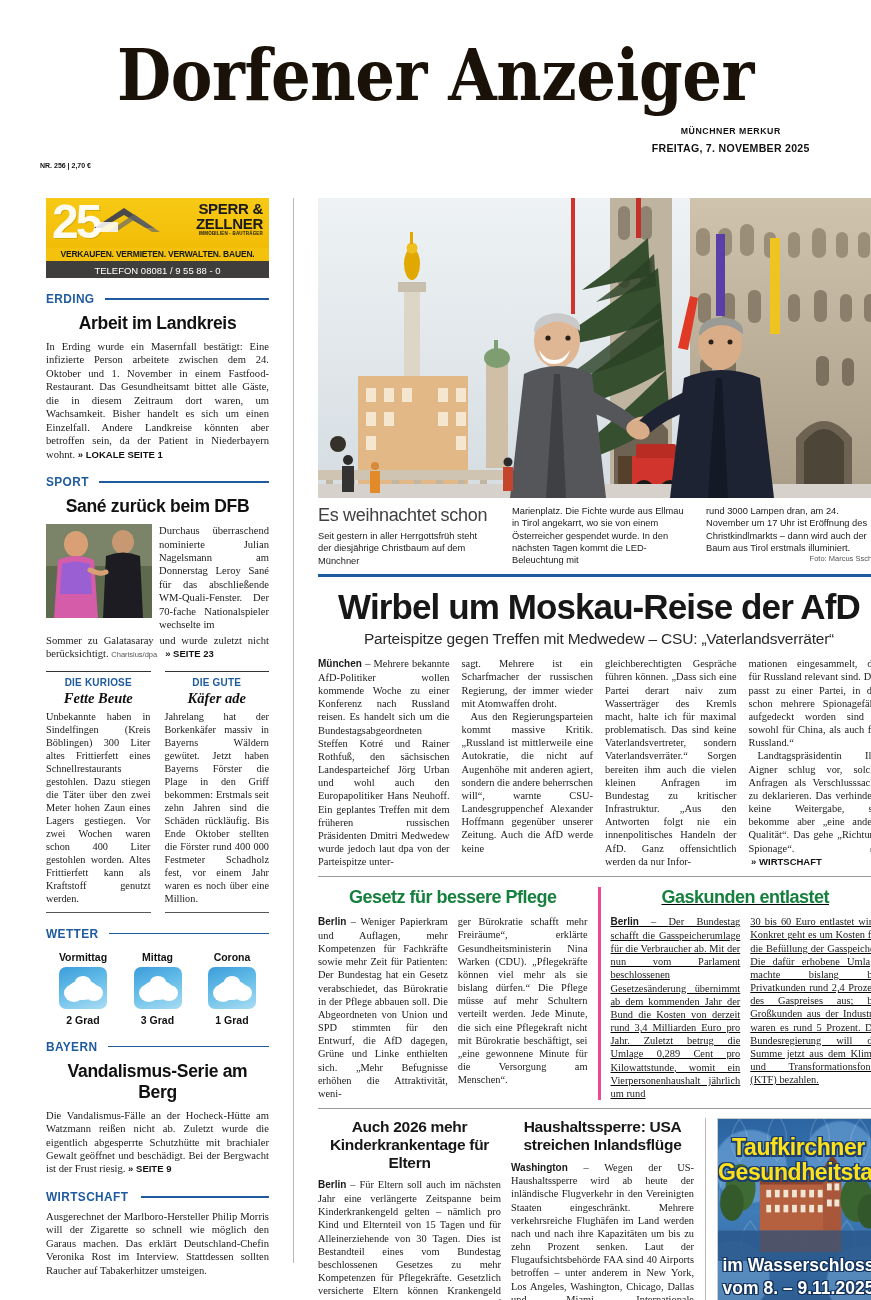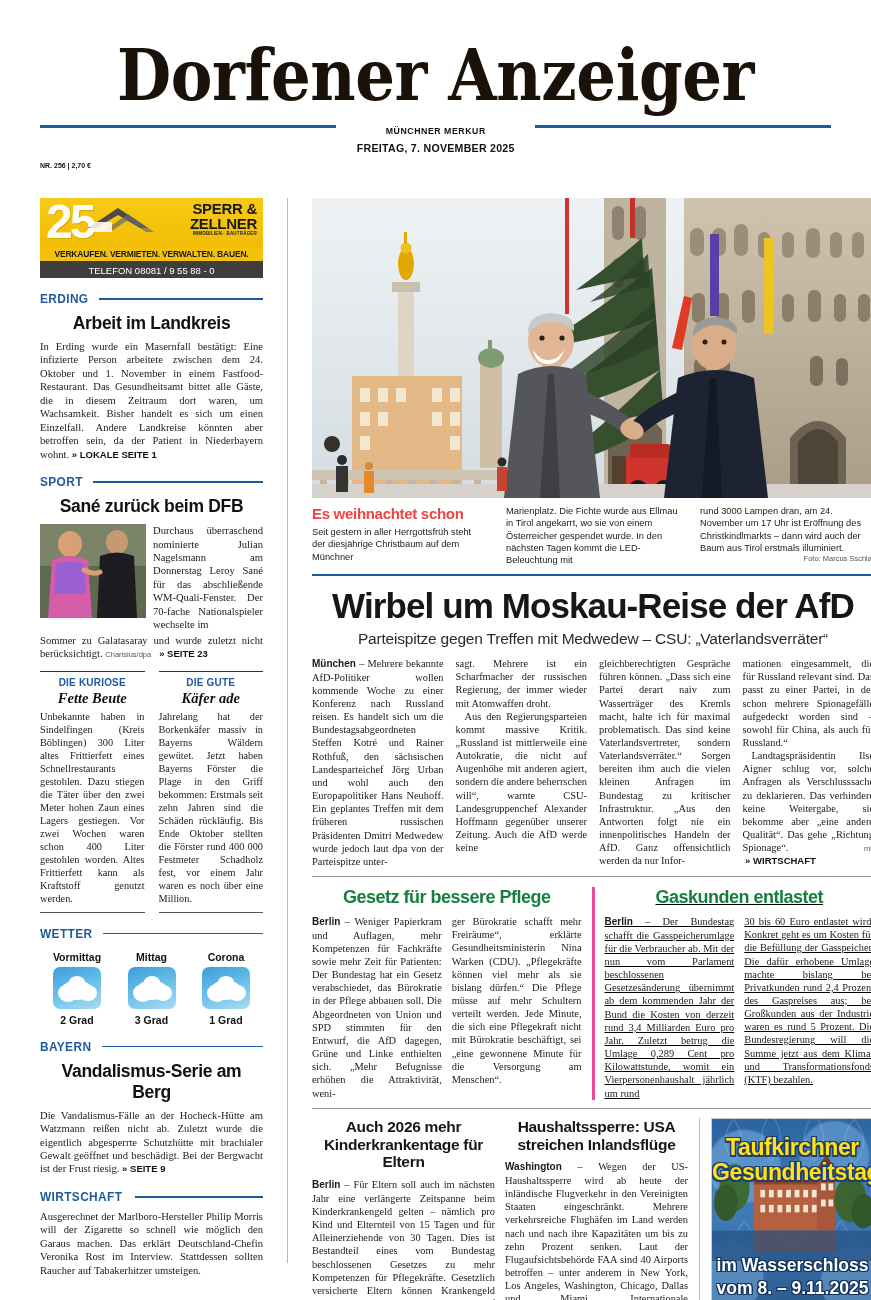--- a/index.html
+++ b/index.html
@@ -20,22 +20,23 @@
     font-size: 71px;
     letter-spacing: -0.5px;
     text-align: center;
     color: #1a1208;
     line-height: 0.95;
     transform: scaleX(0.88);
     white-space: nowrap;
   }
   .masthead-sub {
     margin-top: 16px;
-    display: flex; align-items: flex-start; justify-content: center;
+    display: flex; align-items: flex-end; justify-content: center;
     gap: 0;
+    flex-direction: column;
   }
   .rule-blue { height: 3px; background: #1d5a9e; flex: 1; }
   .masthead-center { padding: 0 14px; text-align: center; }
   .mh-merkur {
     font-family: "Liberation Sans", sans-serif;
     font-weight: 700; font-size: 9.5px; letter-spacing: 0.6px;
     color: #111; transform: scaleX(0.92);
   }
   .mh-date {
     font-family: "Liberation Sans", sans-serif;
@@ -44,21 +45,21 @@
   }
   .mh-issue {
     font-family: "Liberation Sans", sans-serif;
     font-weight: 700; font-size: 7px; color: #111;
     margin-top: 8px; margin-left: 0px;
   }
   .masthead-row2 { display:flex; justify-content:flex-start; }
 
   
   .content {
-    position: absolute; top: 198px; left: 40px;
+    position: absolute; top: 198px; left: 46px;
     width: 795px; height: 1065px;
     display: flex; gap: 15px;
   }
   .col-left { width: 223px; flex: 0 0 223px; }
   .vrule { width: 1px; background: #b9b9b9; margin: 0 9px; flex: 0 0 1px; }
   .col-main { flex: 1; }
 
   
   .ad-sperr { width: 223px; height: 80px; position: relative; overflow: hidden;
               background: #f4c20d; }
@@ -158,22 +159,22 @@
 
   
   .photo-main { width:100%; height:300px; position:relative; overflow:hidden;
                 background:#cfd8de; }
 
   .cap-wrap { margin-top:7px; display:flex; gap:0; }
   .cap-c { flex:1; }
   .cap-c.c1 { padding-right:10px; }
   .cap-c.c2 { padding:0 10px; }
   .cap-c.c3 { padding-left:10px; }
-  .cap-title { font-family:"Liberation Sans",sans-serif; font-weight:700;
-               font-size:15px; color:#ef4444; letter-spacing:-0.3px; }
+  .cap-title { font-family:"Liberation Sans",sans-serif; font-weight:400;
+               font-size:18px; color:#404040; letter-spacing:-0.3px; }
   .cap-txt { font-family:"Liberation Sans",sans-serif; font-size:9.3px;
              line-height:1.33; color:#1a1a1a; margin-top:4px; }
   .cap-credit { font-family:"Liberation Sans",sans-serif; font-size:7.5px;
                 color:#555; float:right; }
   .rule-thick-blue { height:2.5px; background:#1d5a9e; margin-top:7px; }
 
   
   .lead-head {
     font-family:"Liberation Sans",sans-serif; font-weight:700;
     font-size:35px; text-align:center; color:#171717; margin-top:12px;

